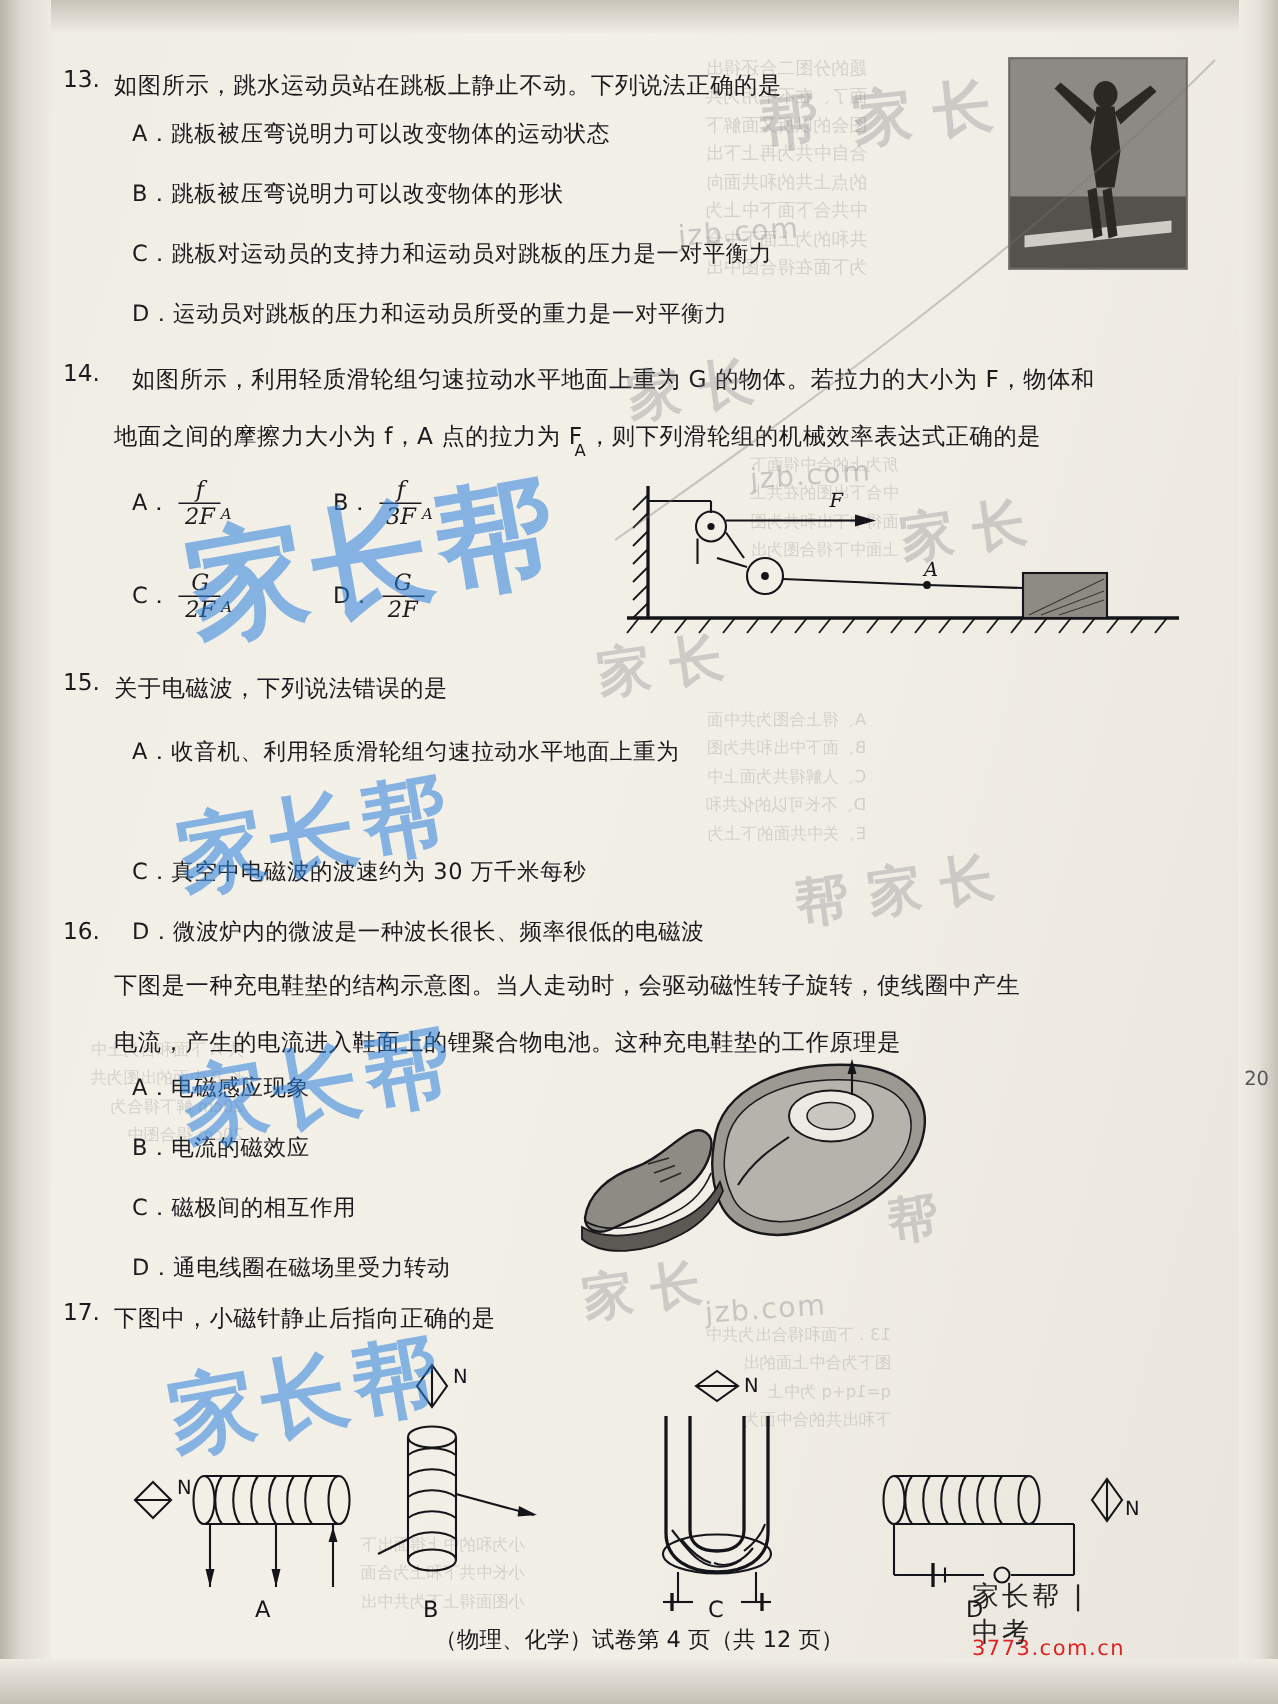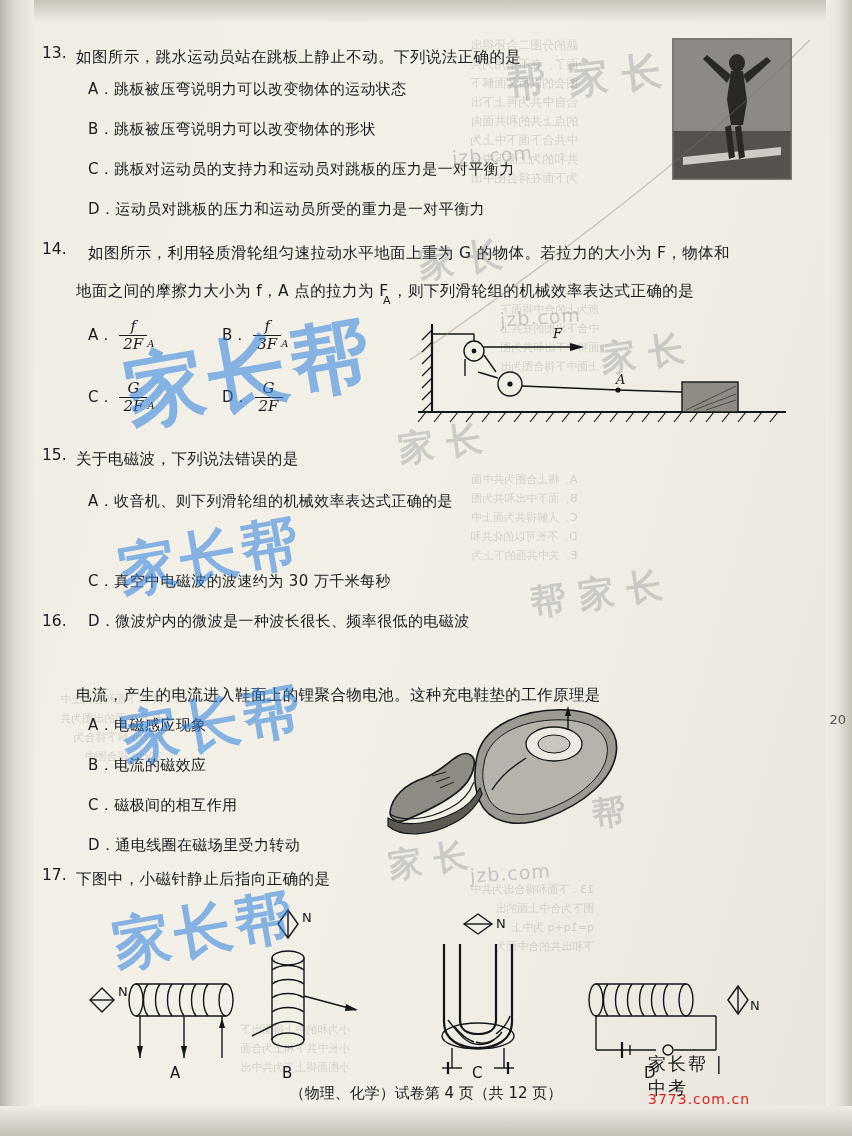--- a/index.html
+++ b/index.html
@@ -280,25 +280,26 @@
         <g stroke="#3a3833" stroke-width="0.8">
           <line x1="268" y1="90" x2="318" y2="66"></line>
           <line x1="276" y1="90" x2="318" y2="74"></line>
           <line x1="288" y1="90" x2="318" y2="80"></line>
         </g>
       </svg>
     </div>
 
     <div class="qnum" style="left:42px;top:446px;">15.</div>
     <div class="q" style="left:76px;top:446px;">关于电磁波，下列说法错误的是</div>
-    <div class="opt" style="left:88px;top:492px;">A．收音机、则下列滑轮组的机械效率表达式正确的是</div>
+    <div class="opt" style="left:88px;top:492px;">A．收音机、利用轻质滑轮组匀速拉动水平地面上重为</div>
     <div class="opt" style="left:88px;top:572px;">C．真空中电磁波的波速约为 30 万千米每秒</div>
     <div class="opt" style="left:88px;top:612px;">D．微波炉内的微波是一种波长很长、频率很低的电磁波</div>
 
     <div class="qnum" style="left:42px;top:612px;">16.</div>
+    <div class="q" style="left:76px;top:644px;width:700px;">下图是一种充电鞋垫的结构示意图。当人走动时，会驱动磁性转子旋转，使线圈中产生</div>
     <div class="q" style="left:76px;top:682px;width:700px;">电流，产生的电流进入鞋面上的锂聚合物电池。这种充电鞋垫的工作原理是</div>
 
     <div class="opt" style="left:88px;top:716px;">A．电磁感应现象</div>
     <div class="opt" style="left:88px;top:756px;">B．电流的磁效应</div>
     <div class="opt" style="left:88px;top:796px;">C．磁极间的相互作用</div>
     <div class="opt" style="left:88px;top:836px;">D．通电线圈在磁场里受力转动</div>
 
     <div class="fig" style="left:376px;top:700px;">
       <svg width="250" height="150" viewBox="0 0 250 150">
 

